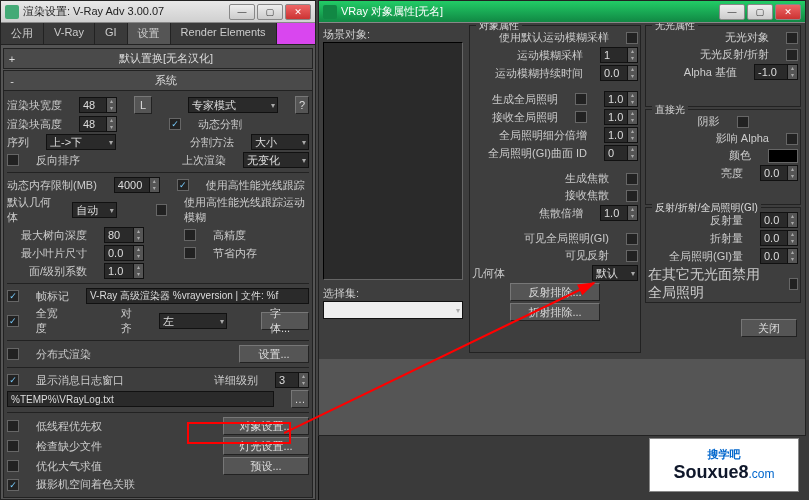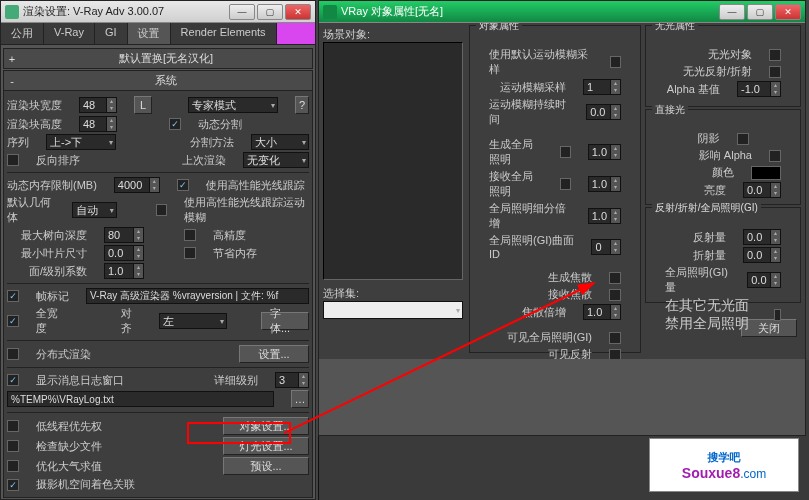--- a/index.html
+++ b/index.html
@@ -23,21 +23,21 @@
 .lbl{color:#ccc}
 .spn{background:#2a2a2a;border:1px solid #111;color:#ddd;height:16px;display:flex;align-items:center;position:relative;font-size:10px}
 .spn .v{padding:0 3px;flex:1;text-align:left}
 .spn .arrows{width:10px;display:flex;flex-direction:column;background:#555}
 .spn .arrow{height:7px;font-size:6px;text-align:center;line-height:7px;color:#aaa;border-left:1px solid #111}
 .sel{background:#2a2a2a;border:1px solid #111;color:#ddd;height:16px;display:flex;align-items:center;padding:0 3px;position:relative;font-size:10px}
 .sel::after{content:"▾";position:absolute;right:2px;color:#aaa;font-size:8px}
 .chk{width:12px;height:12px;background:#222;border:1px solid #666;display:inline-flex;align-items:center;justify-content:center;color:#7cf;font-size:9px}
 .btn{background:#555;border:1px outset #777;color:#ddd;padding:2px 8px;height:18px;display:inline-flex;align-items:center;justify-content:center}
 .txt{background:#2a2a2a;border:1px solid #111;color:#ddd;height:16px;padding:0 3px;display:flex;align-items:center;font-size:10px}
-.grp{border:1px solid #222;margin:2px;padding:19px;position:relative}
+.grp{border:1px solid #222;margin:2px;padding:2px;position:relative}
 .grp .gt{position:absolute;top:-7px;left:6px;background:#3e3e3e;padding:0 3px;color:#ddd;font-size:10px}
 .arrow-annot{position:absolute;pointer-events:none}
 .redbox{position:absolute;border:2px solid #f00;pointer-events:none}
 .listbox{background:#2a2a2a;border:1px inset #111;height:238px}
 .viewport{position:absolute;left:318px;top:360px;right:0;bottom:0;background:#3a3a3a;border-left:1px solid #111}
 .cube{position:absolute;right:115px;top:27px;width:38px;height:38px;border:1px solid #888;background:#575757;border-radius:3px}
 .logo{position:absolute;right:10px;bottom:8px;width:150px;height:54px;background:#fff;border:1px solid #888;display:flex;flex-direction:column;align-items:center;justify-content:center;font-size:16px}
 </style>
 </head>
 <body>
@@ -480,14 +480,14 @@
   <defs>
       <marker id="ah" markerWidth="10" markerHeight="10" refX="8" refY="3" orient="auto">
         <path d="M0,0 L0,6 L9,3 z" fill="#f00"></path>
       </marker>
     </defs>
   <line x1="0" y1="155" x2="310" y2="5" stroke="#f00" stroke-width="2" marker-end="url(#ah)"></line>
 </svg>
 
 <div class="logo">
   <div style="color:#06c;font-weight:bold">搜学吧</div>
-  <div><span style="color:#a21caf;font-weight:bold;font-size:14px">Souxue8</span><span style="color:#06c;font-size:12px">.com</span></div>
+  <div><span style="color:#0f172a;font-weight:bold;font-size:18px">Souxue8</span><span style="color:#06c;font-size:12px">.com</span></div>
 </div>
 
 </body></html>

